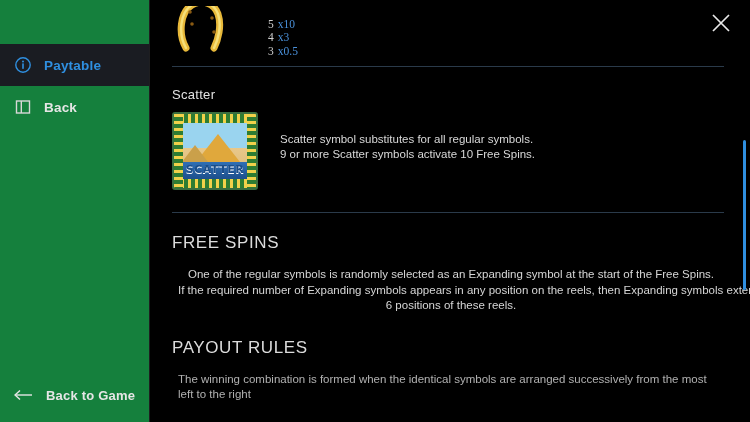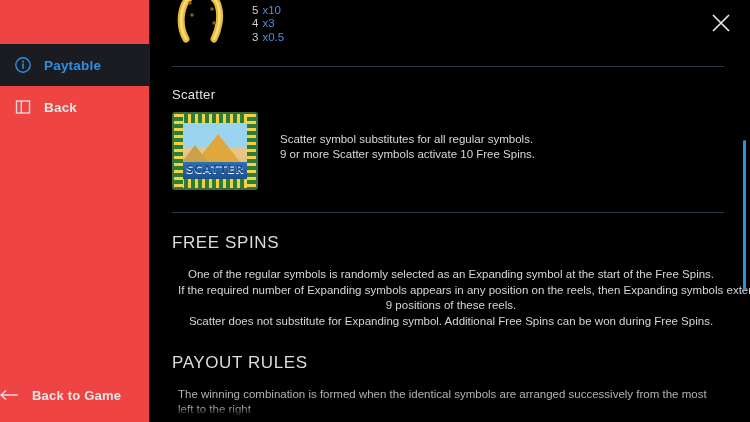--- a/index.html
+++ b/index.html
@@ -13,21 +13,21 @@
     position: relative;
     width: 750px; height: 422px;
     background: #000;
     display: flex;
   }
 
   
   .sidebar {
     width: 150px;
     height: 422px;
-    background: #ef4444;
+    background: #15803d;
     border-right: 1px solid #1e1e20;
     position: relative;
     flex: 0 0 150px;
   }
   .sb-top-pad { height: 44px; }
   .sb-item {
     display: flex;
     align-items: center;
     height: 42px;
     padding-left: 14px;
@@ -51,20 +51,21 @@
     font-weight: bold;
     letter-spacing: .2px;
   }
   .back-row {
     position: absolute;
     left: 0; bottom: 10px;
     width: 150px;
     display: flex;
     align-items: center;
     gap: 12px;
+    padding-left: 14px;
     height: 34px;
     cursor: pointer;
   }
   .back-row .sb-label { font-size: 13px; }
   .arrow-left {
     width: 20px; height: 14px;
     display: flex; align-items: center; justify-content: center;
     color: #e6e6e6;
   }
 
@@ -85,22 +86,23 @@
     color: #e9e9e9;
     cursor: pointer;
     display: flex; align-items: center; justify-content: center;
   }
 
   
   .top-cut {
     position: relative;
     height: 58px;
     display: flex;
-    align-items: center;
-    gap: 18px;
+    align-items: flex-end;
+    gap: 34px;
+    font-family: Liberation Serif, serif;
   }
   .top-symbol {
     width: 62px;
     height: 52px;
     margin-top: -12px;
     margin-left: 0px;
     position: relative;
     overflow: hidden;
   }
   .horseshoe {
@@ -334,22 +336,21 @@
         <div class="ln">9 or more Scatter symbols activate 10 Free Spins.</div>
       </div>
     </div>
 
     <div class="hr" style="margin-top:22px"></div>
 
     <div class="sec-title caps">FREE SPINS</div>
     <div class="body-text">
       <div class="ln">One of the regular symbols is randomly selected as an Expanding symbol at the start of the Free Spins.</div>
       <div class="ln">If the required number of Expanding symbols appears in any position on the reels, then Expanding symbols extend over</div>
-      <div class="ln">9 positions of these reels.</div>
-      <div class="ln">Scatter does not substitute for Expanding symbol. Additional Free Spins can be won during Free Spins.</div>
+      <div class="ln">6 positions of these reels.</div>
     </div>
 
     <div class="sec-title caps payout-title">PAYOUT RULES</div>
     <div class="payout-text">
       <div class="ln">The winning combination is formed when the identical symbols are arranged successively from the most left to the right</div>
     </div>
 
     <div class="bottom-fade"></div>
   </div>
 

